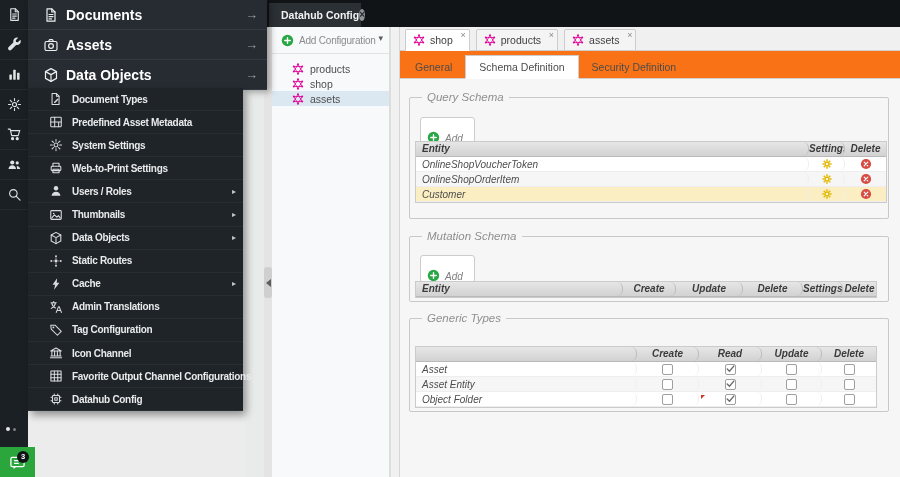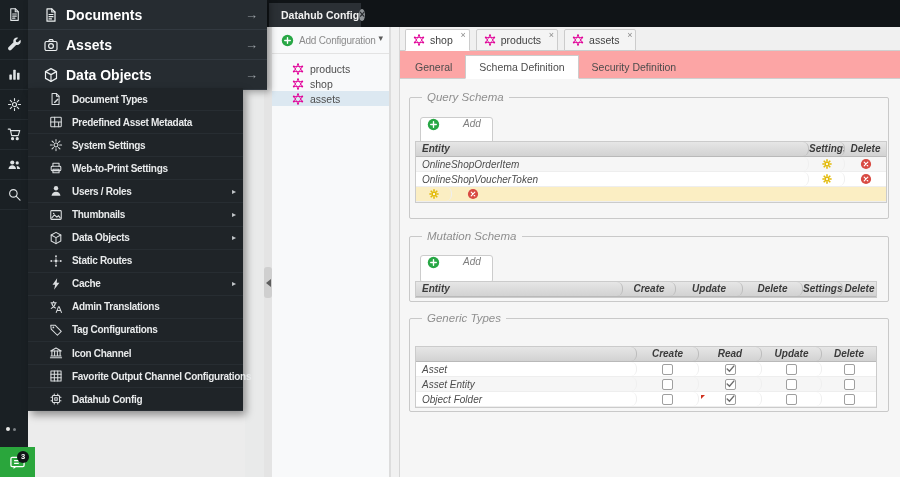--- a/index.html
+++ b/index.html
@@ -51,28 +51,28 @@
 
   
   .main{left:400px;top:27px;width:500px;height:450px;background:#f6f6f6;}
   .tabbar{height:24px;background:#f0f0f0;border-bottom:1px solid #cfcfcf;display:flex;align-items:flex-end;padding-left:5px;box-sizing:border-box;}
   .tab{height:22px;margin-right:6px;margin-bottom:-1px;border:1px solid #ccc;border-bottom:1px solid #ccc;border-radius:2px 2px 0 0;background:#f4f4f4;display:flex;align-items:center;padding:0 16px 0 7px;position:relative;cursor:pointer;box-sizing:border-box;}
   .tab.active{background:#fff;border-bottom:1px solid #fff;}
   .tab .ico{width:12px;height:12px;color:#e10098;margin-right:5px;}
   .tab .lbl{font-size:10.5px;color:#3f3f3f;}
   .tab-close{position:absolute;top:0;right:3px;font-size:9px;color:#8a8a8a;cursor:pointer;line-height:10px;}
   .tab-close::before{content:"\00d7";}
-  .subtabbar{height:28px;border-bottom:1px solid #cfcfcf;display:flex;align-items:flex-end;padding-left:2px;box-sizing:border-box;background:#fca5a5;}
+  .subtabbar{height:28px;border-bottom:1px solid #cfcfcf;display:flex;align-items:flex-end;padding-left:2px;box-sizing:border-box;background:#f97316;}
   .subtab{height:24px;padding:0 13px;display:flex;align-items:center;font-size:10.5px;color:#4c4c4c;cursor:pointer;box-sizing:border-box;margin-bottom:-1px;}
   .subtab.active{background:#fff;border:1px solid #ccc;border-bottom:1px solid #fff;}
 
   
   .fset{position:absolute;left:9px;width:480px;border:1px solid #c9c9c9;border-radius:2px;box-sizing:border-box;font-style:italic;}
   .fset .legend{position:absolute;top:-7px;left:12px;background:#f6f6f6;padding:0 5px;font-size:11.5px;color:#8f8f8f;}
-  .add-btn{position:absolute;left:10px;top:19px;height:28px;border:1px solid #ccc;border-radius:3px;background:#fff;display:inline-flex;align-items:flex-start;padding:0 11px 0 6px;cursor:pointer;box-sizing:border-box;gap:18px;}
+  .add-btn{position:absolute;left:10px;top:19px;height:28px;border:1px solid #ccc;border-radius:3px;background:#fff;display:inline-flex;align-items:flex-end;padding:0 11px 0 6px;cursor:pointer;box-sizing:border-box;}
   .add-btn .ico{width:13px;height:13px;}
   .add-btn .lbl{font-size:10px;color:#7d7d7d;margin-left:5px;}
 
   
   .gridtable{position:absolute;left:5px;border:1px solid #cbcbcb;box-sizing:content-box;background:#fff;}
   .trow{display:flex;height:14px;}
   .thead{background:linear-gradient(#e6e6e6,#d2d2d2);border-bottom:1px solid #b9b9b9;}
   .tcell{height:14px;line-height:13px;box-sizing:border-box;overflow:hidden;white-space:nowrap;position:relative;border-radius:6px;}
   .thead .tcell{font-size:10px;font-weight:bold;color:#3c3c3c;border-right:1px solid #bdbdbd;text-align:center;}
   .thead .tcell.first{text-align:left;padding-left:6px;}
@@ -273,61 +273,62 @@
             </svg>
           </span>
         <span class="lbl">Add</span>
       </span>
       <div class="gridtable" style="top:43px;width:470px;">
           <div class="trow thead">
             <div class="tcell first" style="width: 393px;">Entity</div>
             <div class="tcell" style="width: 36px;">Settings</div>
             <div class="tcell" style="width: 41px;">Delete</div>
           </div>
+          <div class="trow tbody-row">
+            <div class="tcell first" style="width: 393px;">OnlineShopVoucherToken</div>
+            <div class="tcell" style="width: 36px;">
+              <span class="ico cell-ico">
+                <svg viewBox="0 0 16 16">
+                  <path d="M8 1.8v2.5M8 11.7v2.5M1.8 8h2.5M11.7 8h2.5M3.6 3.6l1.8 1.8M10.6 10.6l1.8 1.8M12.4 3.6l-1.8 1.8M5.4 10.6l-1.8 1.8" stroke="#e3bb0d" stroke-width="2.1"></path>
+                  <circle cx="8" cy="8" r="3.7" fill="#e3bb0d"></circle>
+                  <circle cx="8" cy="8" r="1.5" fill="#fff"></circle>
+                </svg>
+              </span>
+            </div>
+            <div class="tcell" style="width: 41px;">
+              <span class="ico cell-ico">
+                <svg viewBox="0 0 16 16">
+                  <circle cx="8" cy="8" r="6.8" fill="#d84a42"></circle>
+                  <path d="M5.6 5.6l4.8 4.8M10.4 5.6l-4.8 4.8" stroke="#fff" stroke-width="1.6" stroke-linecap="round"></path>
+                </svg>
+              </span>
+            </div>
+          </div>
           <div class="trow tbody-row alt">
             <div class="tcell first" style="width: 393px;">OnlineShopOrderItem</div>
             <div class="tcell" style="width: 36px;">
               <span class="ico cell-ico">
                 <svg viewBox="0 0 16 16">
                   <path d="M8 1.8v2.5M8 11.7v2.5M1.8 8h2.5M11.7 8h2.5M3.6 3.6l1.8 1.8M10.6 10.6l1.8 1.8M12.4 3.6l-1.8 1.8M5.4 10.6l-1.8 1.8" stroke="#e3bb0d" stroke-width="2.1"></path>
                   <circle cx="8" cy="8" r="3.7" fill="#e3bb0d"></circle>
                   <circle cx="8" cy="8" r="1.5" fill="#fff"></circle>
                 </svg>
               </span>
             </div>
             <div class="tcell" style="width: 41px;">
               <span class="ico cell-ico">
                 <svg viewBox="0 0 16 16">
                   <circle cx="8" cy="8" r="6.8" fill="#d84a42"></circle>
                   <path d="M5.6 5.6l4.8 4.8M10.4 5.6l-4.8 4.8" stroke="#fff" stroke-width="1.6" stroke-linecap="round"></path>
                 </svg>
               </span>
             </div>
           </div>
-          <div class="trow tbody-row">
-            <div class="tcell first" style="width: 393px;">OnlineShopVoucherToken</div>
-            <div class="tcell" style="width: 36px;">
-              <span class="ico cell-ico">
-                <svg viewBox="0 0 16 16">
-                  <path d="M8 1.8v2.5M8 11.7v2.5M1.8 8h2.5M11.7 8h2.5M3.6 3.6l1.8 1.8M10.6 10.6l1.8 1.8M12.4 3.6l-1.8 1.8M5.4 10.6l-1.8 1.8" stroke="#e3bb0d" stroke-width="2.1"></path>
-                  <circle cx="8" cy="8" r="3.7" fill="#e3bb0d"></circle>
-                  <circle cx="8" cy="8" r="1.5" fill="#fff"></circle>
-                </svg>
-              </span>
-            </div>
-            <div class="tcell" style="width: 41px;">
-              <span class="ico cell-ico">
-                <svg viewBox="0 0 16 16">
-                  <circle cx="8" cy="8" r="6.8" fill="#d84a42"></circle>
-                  <path d="M5.6 5.6l4.8 4.8M10.4 5.6l-4.8 4.8" stroke="#fff" stroke-width="1.6" stroke-linecap="round"></path>
-                </svg>
-              </span>
-            </div>
-          </div>
           <div class="trow tbody-row row-yellow">
+            <div class="tcell first" style="width: 393px;">Customer</div>
             <div class="tcell" style="width: 36px;">
               <span class="ico cell-ico">
                 <svg viewBox="0 0 16 16">
                   <path d="M8 1.8v2.5M8 11.7v2.5M1.8 8h2.5M11.7 8h2.5M3.6 3.6l1.8 1.8M10.6 10.6l1.8 1.8M12.4 3.6l-1.8 1.8M5.4 10.6l-1.8 1.8" stroke="#e3bb0d" stroke-width="2.1"></path>
                   <circle cx="8" cy="8" r="3.7" fill="#e3bb0d"></circle>
                   <circle cx="8" cy="8" r="1.5" fill="#fff"></circle>
                 </svg>
               </span>
             </div>
             <div class="tcell" style="width: 41px;">
@@ -654,21 +655,21 @@
           </span>
           <span class="lbl">Admin Translations</span>
         </div>
         <div class="menu-item">
           <span class="ico">
             <svg viewBox="0 0 16 16" stroke="currentColor" fill="none" stroke-width="1.2" stroke-linecap="round" stroke-linejoin="round">
               <path d="M2 2.5h4.9L14 9.6 9.6 14 2.5 6.9z"></path>
               <circle cx="5" cy="5" r="1" fill="currentColor" stroke="none"></circle>
             </svg>
           </span>
-          <span class="lbl">Tag Configurations</span>
+          <span class="lbl">Tag Configuration</span>
         </div>
         <div class="menu-item">
           <span class="ico">
             <svg viewBox="0 0 16 16" stroke="currentColor" fill="none" stroke-width="1.2" stroke-linecap="round" stroke-linejoin="round">
               <path d="M2 5.8L8 2.2l6 3.6z"></path>
               <path d="M3.3 5.8v5.6M6.4 5.8v5.6M9.6 5.8v5.6M12.7 5.8v5.6M2.2 11.4h11.6M1.6 13.4h12.8"></path>
             </svg>
           </span>
           <span class="lbl">Icon Channel</span>
         </div>

